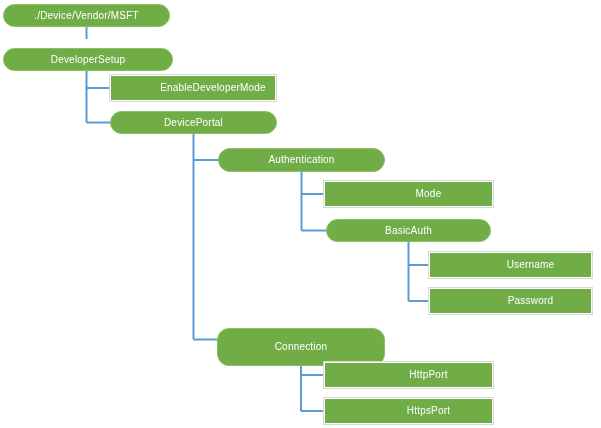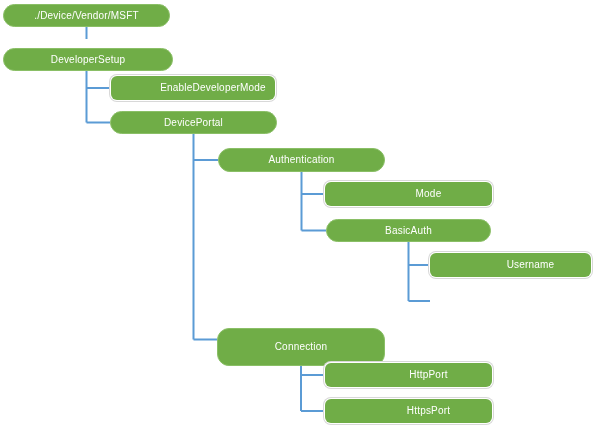--- a/index.html
+++ b/index.html
@@ -37,21 +37,21 @@
     font-size: 10px;
     letter-spacing: 0.2px;
     white-space: nowrap;
     line-height: 1;
   }
   .pill {
     border-radius: 12px;
     border: 1px solid var(--pill-border, #8ABF66);
   }
   .rect {
-    border-radius: 6px;
+    border-radius: 0;
     box-shadow: 0 0 0 1px #ffffff, 0 0 0 2px var(--rect-border, #D8D8D8);
     padding-left: 40px;
   }
   
   #n-msft          { left: 3px;   top: 4px;   width: 167px; height: 23px; }
   #n-devsetup      { left: 3px;   top: 39px;  width: 170px; height: 23px; margin-top: 9px; }
   #n-enabledevmode { left: 111px; top: 76px;  width: 164px; height: 24px; }
   #n-deviceportal  { left: 110px; top: 111px; width: 167px; height: 23px; }
   #n-auth          { left: 218px; top: 148px; width: 167px; height: 24px; }
   #n-mode          { left: 325px; top: 182px; width: 167px; height: 24px; }
@@ -83,17 +83,18 @@
   </svg>
 
   <div class="node pill" id="n-msft">./Device/Vendor/MSFT</div>
   <div class="node pill" id="n-devsetup">DeveloperSetup</div>
   <div class="node rect" id="n-enabledevmode">EnableDeveloperMode</div>
   <div class="node pill" id="n-deviceportal">DevicePortal</div>
   <div class="node pill" id="n-auth">Authentication</div>
   <div class="node pill" id="n-basicauth">BasicAuth</div>
   <div class="node rect" id="n-mode">Mode</div>
   <div class="node rect" id="n-username">Username</div>
+  <div class="node rect" id="n-password">Password</div>
   <div class="node pill" id="n-connection">Connection</div>
   <div class="node rect" id="n-httpport">HttpPort</div>
   <div class="node rect" id="n-httpsport">HttpsPort</div>
 
 </div>
 
 </body></html>

